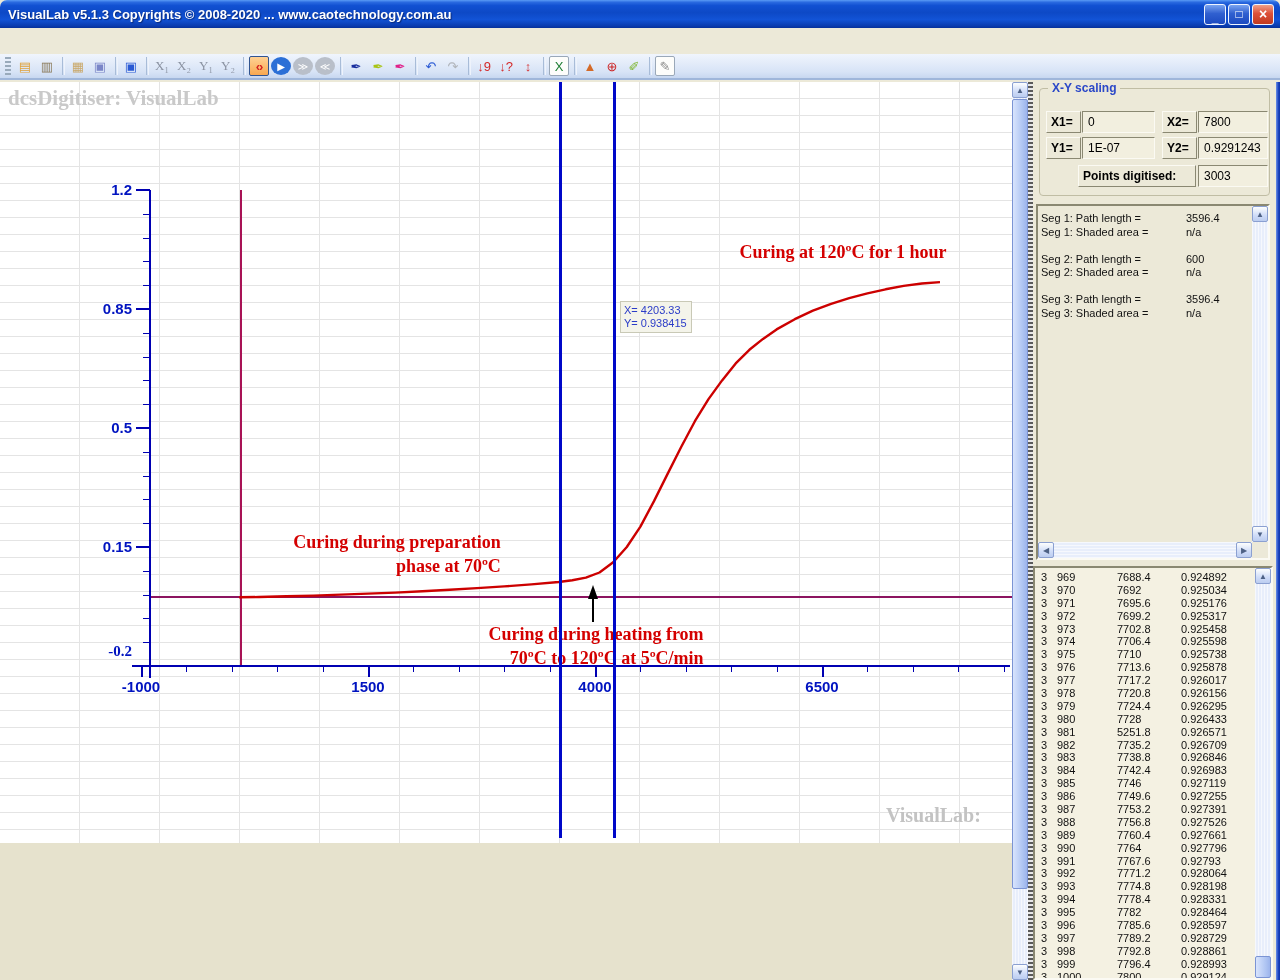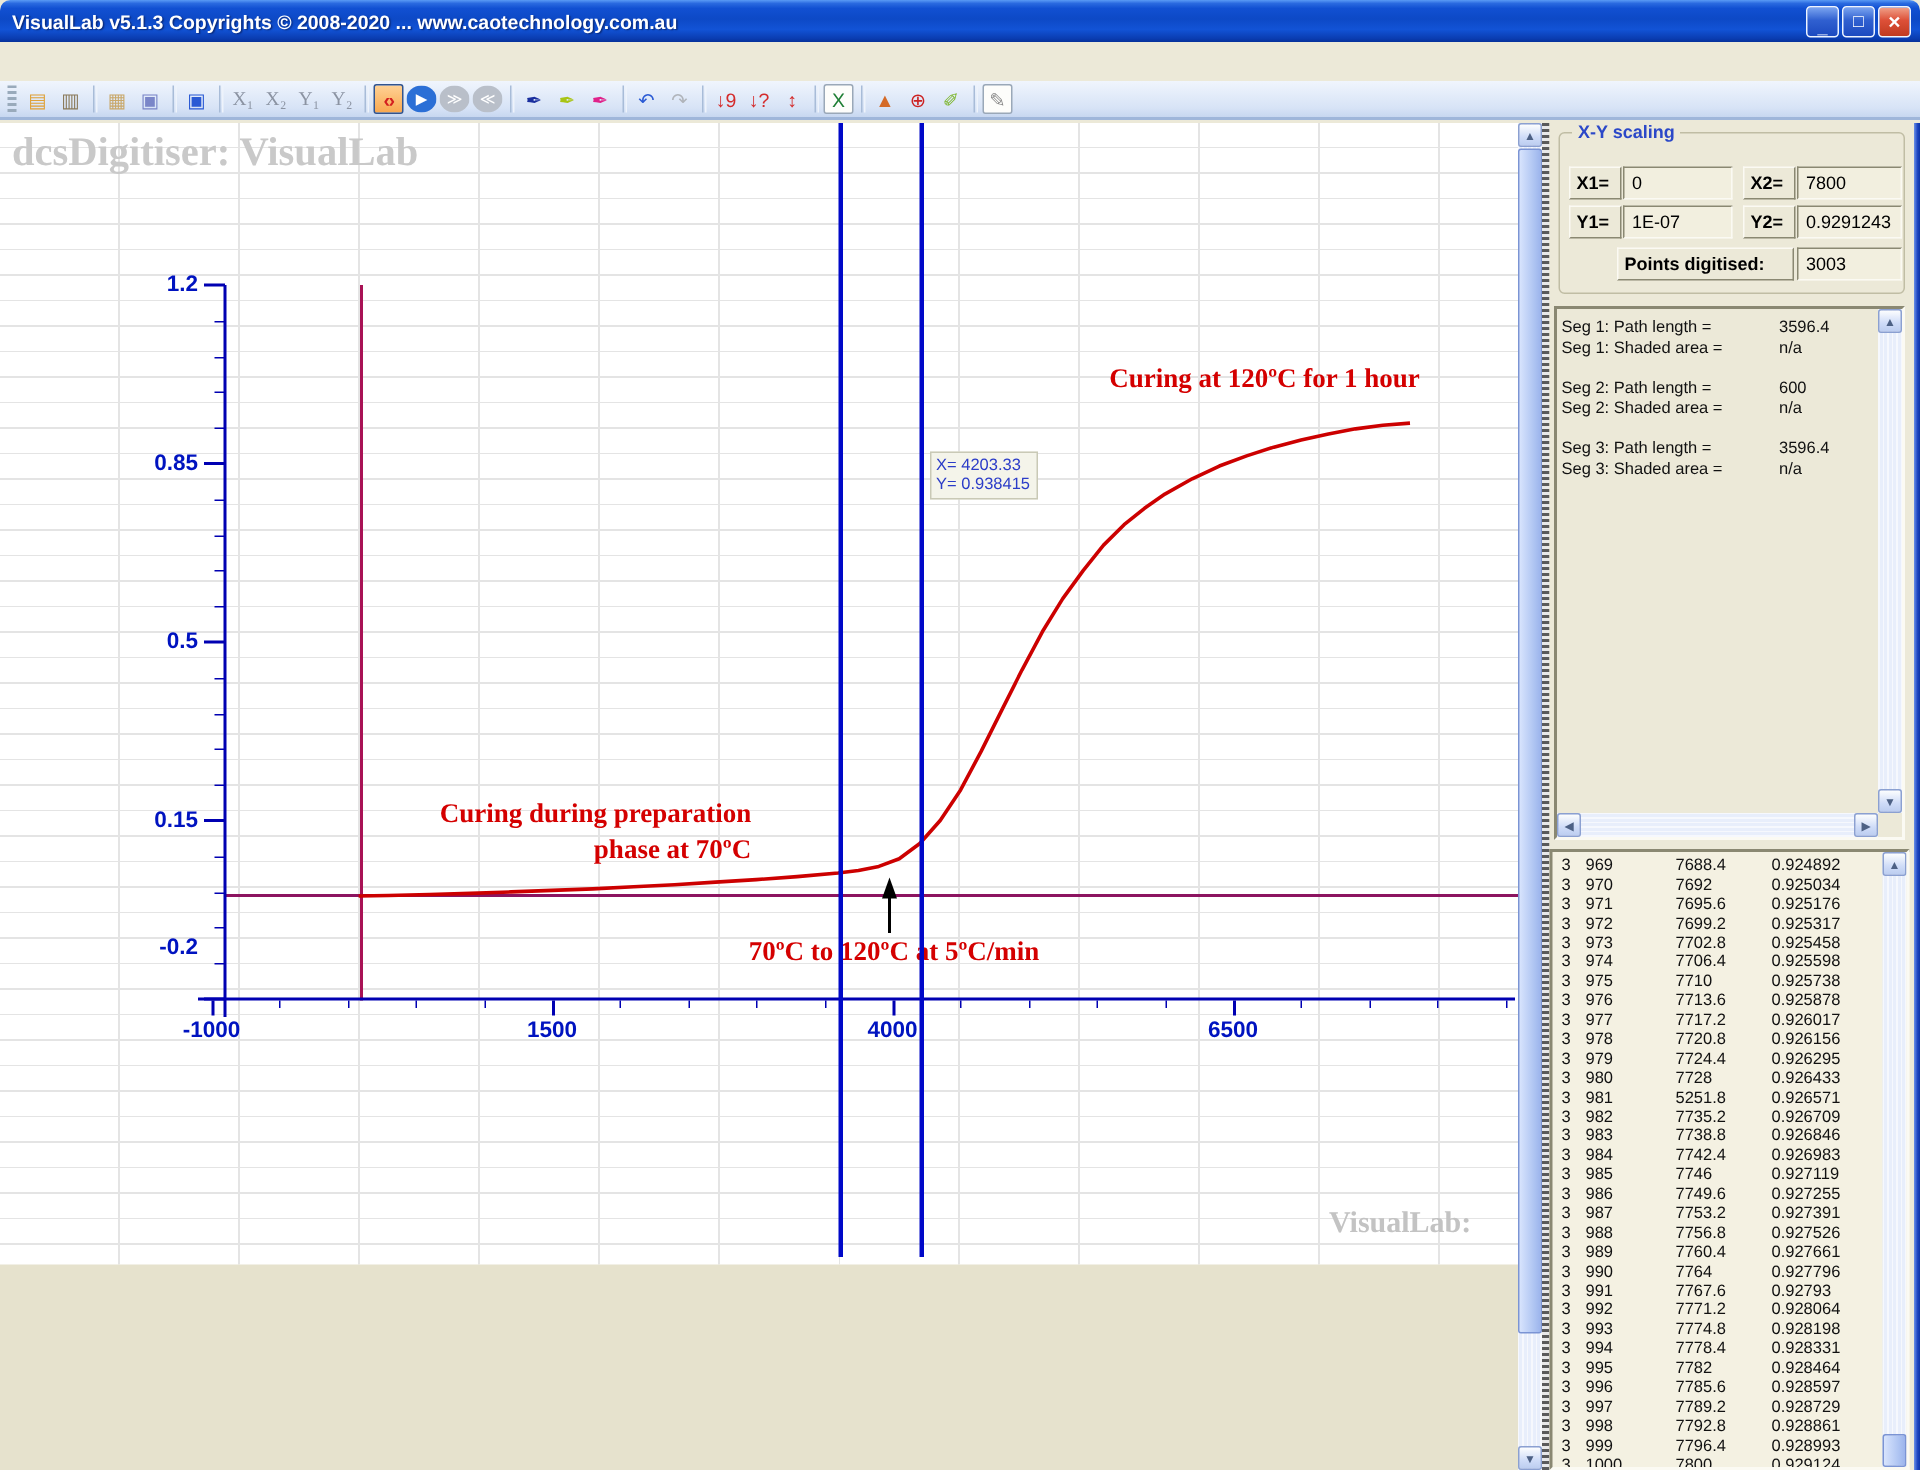--- a/index.html
+++ b/index.html
@@ -44,21 +44,21 @@
   .main { position:absolute; left:0; top:82px; width:1280px; height:898px; display:flex; }
 
   
   .chart { position:relative; width:1012px; height:898px; background:#fff; overflow:hidden; flex:none; cursor:crosshair; }
   .gridzone { position:absolute; left:0; top:0; width:1012px; height:761px;
     background-image:
       repeating-linear-gradient(to bottom, transparent 0 16px, #e4e4e4 16px 17px),
       repeating-linear-gradient(to right, transparent 0 79px, #e4e4e4 79px 80px); }
   .beige-strip { position:absolute; left:0; top:761px; width:1012px; height:137px; background:#e6e2cd; }
   .wm-tl { position:absolute; left:8px; top:4px; font-family:"Liberation Serif",serif; font-weight:bold;
-    font-size:27px; color:#c9c9c9; }
+    font-size:21px; color:#c9c9c9; }
   .wm-br { position:absolute; left:886px; top:722px; font-family:"Liberation Serif",serif; font-weight:bold;
     font-size:20px; color:#c3c3c3; }
   .yaxis { position:absolute; left:149px; top:108px; width:2px; height:488px; background:#0000b2; }
   .xaxis { position:absolute; left:132px; top:583px; width:878px; height:2px; background:#0000b2; }
   .ytick { position:absolute; height:2px; background:#0000b2; }
   .xtick { position:absolute; width:2px; background:#0000b2; }
   .ylab { position:absolute; width:46px; text-align:right; font-size:15px; font-weight:bold; color:#0013c0; }
   .xlab { position:absolute; width:60px; text-align:center; font-size:15px; font-weight:bold; color:#0013c0; }
   .seg-line { position:absolute; top:0; width:3px; height:756px; background:#0008c8; }
   .cal-v { position:absolute; left:240px; top:108px; width:2px; height:477px; background:#a81255; }
@@ -192,20 +192,21 @@
         <line x1="593" y1="540" x2="593" y2="514" stroke="#000" stroke-width="2"></line>
         <polygon points="588,517 598,517 593,503" fill="#000"></polygon>
       </svg>
 
       <div class="ann" style="left:843px; top:158px;">Curing at 120ºC for 1 hour</div>
       <div class="ann" style="left:397px; top:448px;">
         <div>Curing during preparation</div>
         <div>phase at 70ºC</div>
       </div>
       <div class="ann" style="left:596px; top:540px;">
+        <div>Curing during heating from</div>
         <div>70ºC to 120ºC at 5ºC/min</div>
       </div>
 
       <div class="tooltip">
         <div>X= 4203.33</div>
         <div>Y= 0.938415</div>
       </div>
     <div class="ytick" style="left: 136px; top: 107px; width: 14px;"></div>
         <div class="ylab" style="left: 86px; top: 99px;">1.2</div>
         <div class="ytick" style="left: 143px; top: 132px; width: 7px; height: 1px;"></div>
@@ -224,21 +225,21 @@
         <div class="ytick" style="left: 143px; top: 394px; width: 7px; height: 1px;"></div>
         <div class="ytick" style="left: 143px; top: 417px; width: 7px; height: 1px;"></div>
         <div class="ytick" style="left: 143px; top: 441px; width: 7px; height: 1px;"></div>
         <div class="ytick" style="left: 136px; top: 464px; width: 14px;"></div>
         <div class="ylab" style="left: 86px; top: 456px;">0.15</div>
         <div class="ytick" style="left: 143px; top: 489px; width: 7px; height: 1px;"></div>
         <div class="ytick" style="left: 143px; top: 513px; width: 7px; height: 1px;"></div>
         <div class="ytick" style="left: 143px; top: 536px; width: 7px; height: 1px;"></div>
         <div class="ytick" style="left: 143px; top: 560px; width: 7px; height: 1px;"></div>
         <div class="ytick" style="left: 136px; top: 583px; width: 14px;"></div>
-        <div class="ylab" style="left: 86px; top: 541px;">-0.2</div>
+        <div class="ylab" style="left: 86px; top: 561px; font-family: Liberation Serif, serif;">-0.2</div>
         <div class="xtick" style="left: 141px; top: 585px; height: 10px;"></div>
         <div class="xtick" style="left: 186px; top: 585px; height: 5px; width: 1px;"></div>
         <div class="xtick" style="left: 232px; top: 585px; height: 5px; width: 1px;"></div>
         <div class="xtick" style="left: 277px; top: 585px; height: 5px; width: 1px;"></div>
         <div class="xtick" style="left: 323px; top: 585px; height: 5px; width: 1px;"></div>
         <div class="xtick" style="left: 368px; top: 585px; height: 10px;"></div>
         <div class="xtick" style="left: 413px; top: 585px; height: 5px; width: 1px;"></div>
         <div class="xtick" style="left: 459px; top: 585px; height: 5px; width: 1px;"></div>
         <div class="xtick" style="left: 504px; top: 585px; height: 5px; width: 1px;"></div>
         <div class="xtick" style="left: 550px; top: 585px; height: 5px; width: 1px;"></div>

